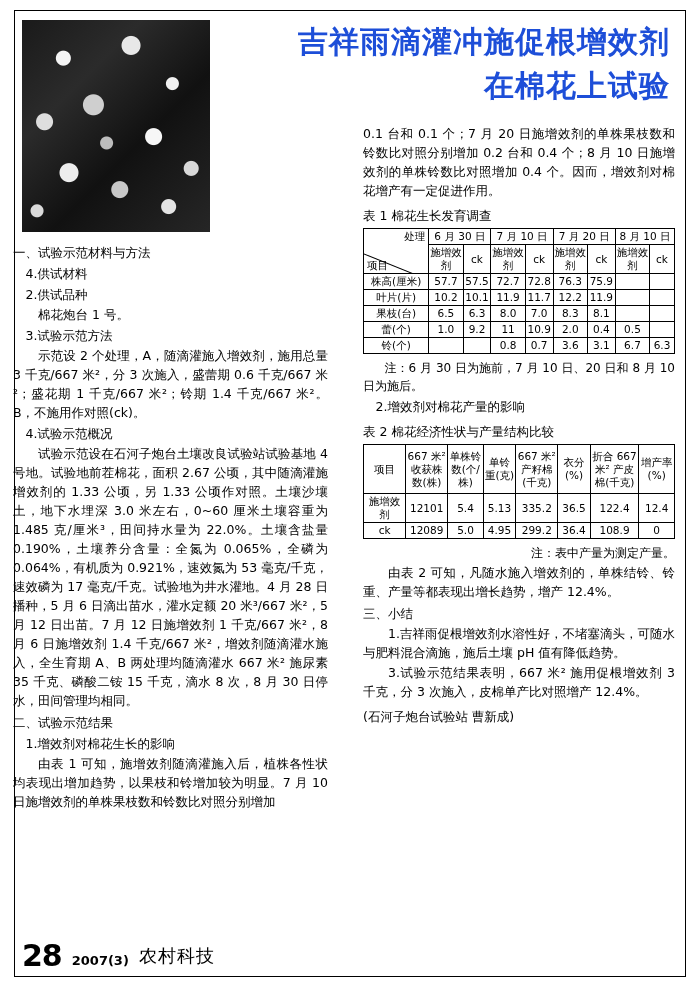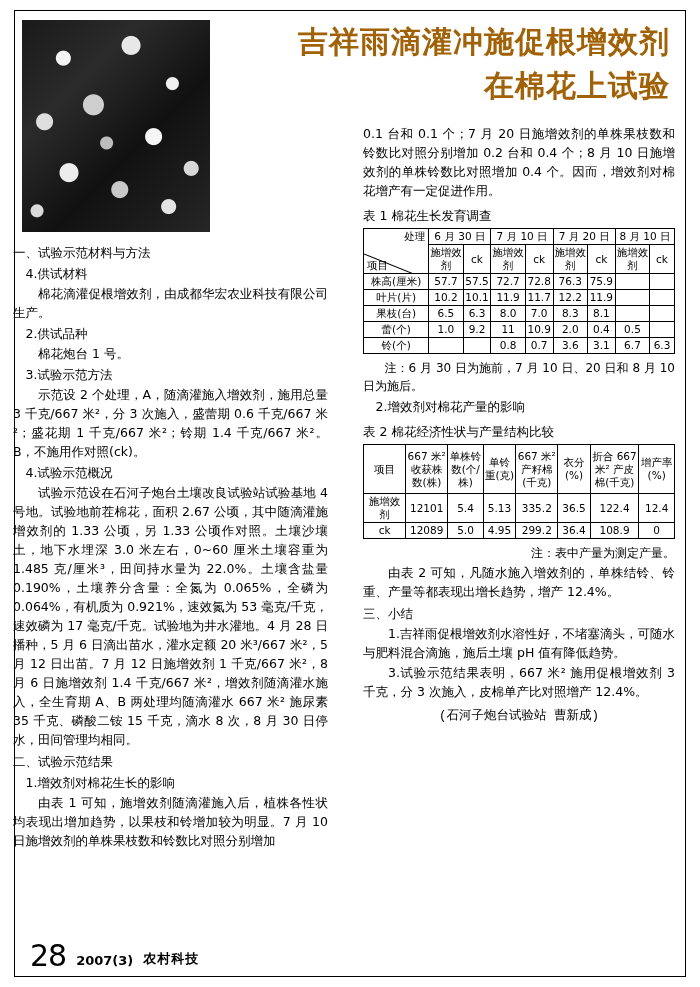--- a/index.html
+++ b/index.html
@@ -51,21 +51,21 @@
     top: 22px;
     width: 500px;
     text-align: right;
   }
   .title-line {
     font-family: "DejaVu Sans", "Liberation Sans", sans-serif;
     font-weight: bold;
     font-size: 30px;
     letter-spacing: 1px;
     line-height: 40px;
-    color: #a16207;
+    color: #1d4ed8;
     white-space: nowrap;
   }
   .title-line.l2 {
     margin-top: 4px;
   }
 
   
   .photo {
     position: absolute;
     left: 22px;
@@ -178,51 +178,49 @@
   .note {
     text-indent: 0;
     font-size: 12px;
     line-height: 18px;
     margin-top: 5px;
   }
   .note-right {
     text-indent: 1.8em;
   }
   .sign {
-    text-align: center;
+    text-align: left;
     text-indent: 0;
     margin-top: 6px;
     font-size: 12.5px;
-    font-family: Liberation Mono, monospace;
   }
 
   
   .footer {
     position: absolute;
     left: 22px;
     bottom: 16px;
     display: flex;
     align-items: flex-end;
     gap: 10px;
   }
   .pageno {
     font-size: 30px;
-    font-weight: normal;
+    font-weight: bold;
     line-height: 30px;
     letter-spacing: -1px;
-    margin-left: 8px;
   }
   .issue {
     font-size: 13px;
     font-weight: bold;
     padding-bottom: 3px;
   }
   .journal {
-    font-size: 13px;
-    font-weight: bold;
+    font-size: 18px;
+    font-weight: normal;
     padding-bottom: 3px;
     letter-spacing: 1px;
   }
   .corner-head-2 {
     position: relative;
     height: 46px;
   }
 </style>
 </head>
 <body>
@@ -237,21 +235,20 @@
   <div class="title-wrap">
     <div class="title-line l1">吉祥雨滴灌冲施促根增效剂</div>
     <div class="title-line l2">在棉花上试验</div>
   </div>
 
   <div class="photo"></div>
 
   <div class="col col-left">
     <p class="head">一、试验示范材料与方法</p>
     <p class="subhead">4.供试材料</p>
-    <p>棉花滴灌促根增效剂，由成都华宏农业科技有限公司生产。</p>
     <p class="subhead">2.供试品种</p>
     <p>棉花炮台 1 号。</p>
     <p class="subhead">3.试验示范方法</p>
     <p>示范设 2 个处理，A，随滴灌施入增效剂，施用总量 3 千克/667 米²，分 3 次施入，盛蕾期 0.6 千克/667 米²；盛花期 1 千克/667 米²；铃期 1.4 千克/667 米²。B，不施用作对照(ck)。</p>
     <p class="subhead">4.试验示范概况</p>
     <p>试验示范设在石河子炮台土壤改良试验站试验基地 4 号地。试验地前茬棉花，面积 2.67 公顷，其中随滴灌施增效剂的 1.33 公顷，另 1.33 公顷作对照。土壤沙壤土，地下水埋深 3.0 米左右，0~60 厘米土壤容重为 1.485 克/厘米³，田间持水量为 22.0%。土壤含盐量 0.190%，土壤养分含量：全氮为 0.065%，全磷为 0.064%，有机质为 0.921%，速效氮为 53 毫克/千克，速效磷为 17 毫克/千克。试验地为井水灌地。4 月 28 日播种，5 月 6 日滴出苗水，灌水定额 20 米³/667 米²，5 月 12 日出苗。7 月 12 日施增效剂 1 千克/667 米²，8 月 6 日施增效剂 1.4 千克/667 米²，增效剂随滴灌水施入，全生育期 A、B 两处理均随滴灌水 667 米² 施尿素 35 千克、磷酸二铵 15 千克，滴水 8 次，8 月 30 日停水，田间管理均相同。</p>
     <p class="head">二、试验示范结果</p>
     <p class="subhead">1.增效剂对棉花生长的影响</p>
     <p>由表 1 可知，施增效剂随滴灌施入后，植株各性状均表现出增加趋势，以果枝和铃增加较为明显。7 月 10 日施增效剂的单株果枝数和铃数比对照分别增加</p>
   </div>

